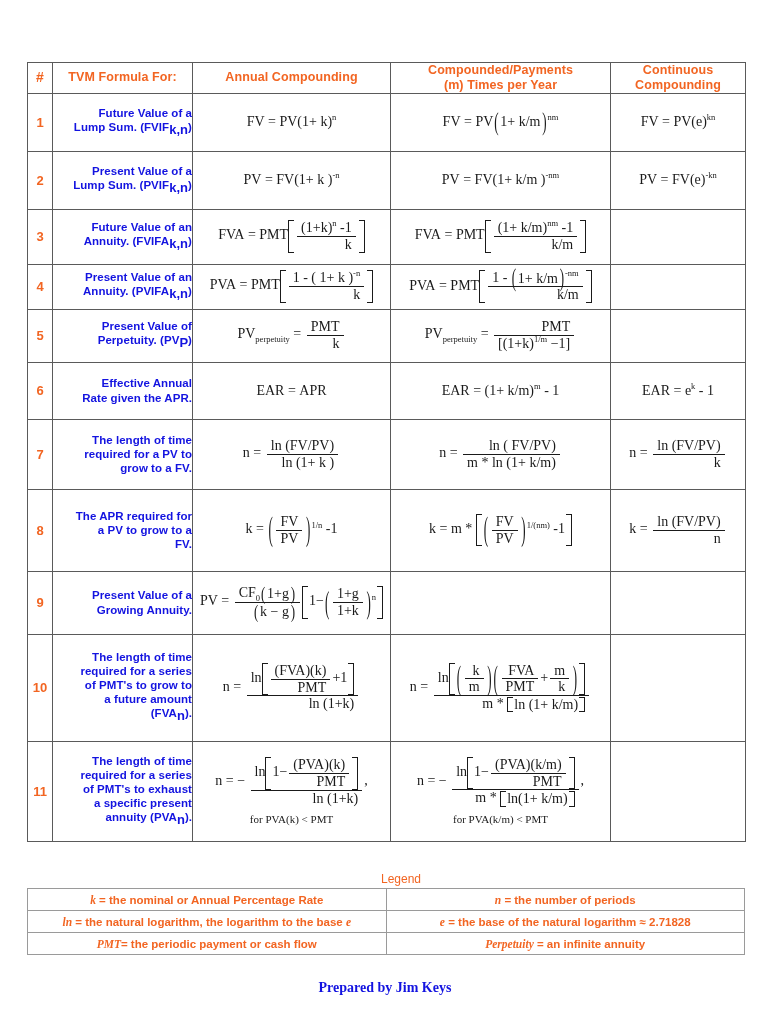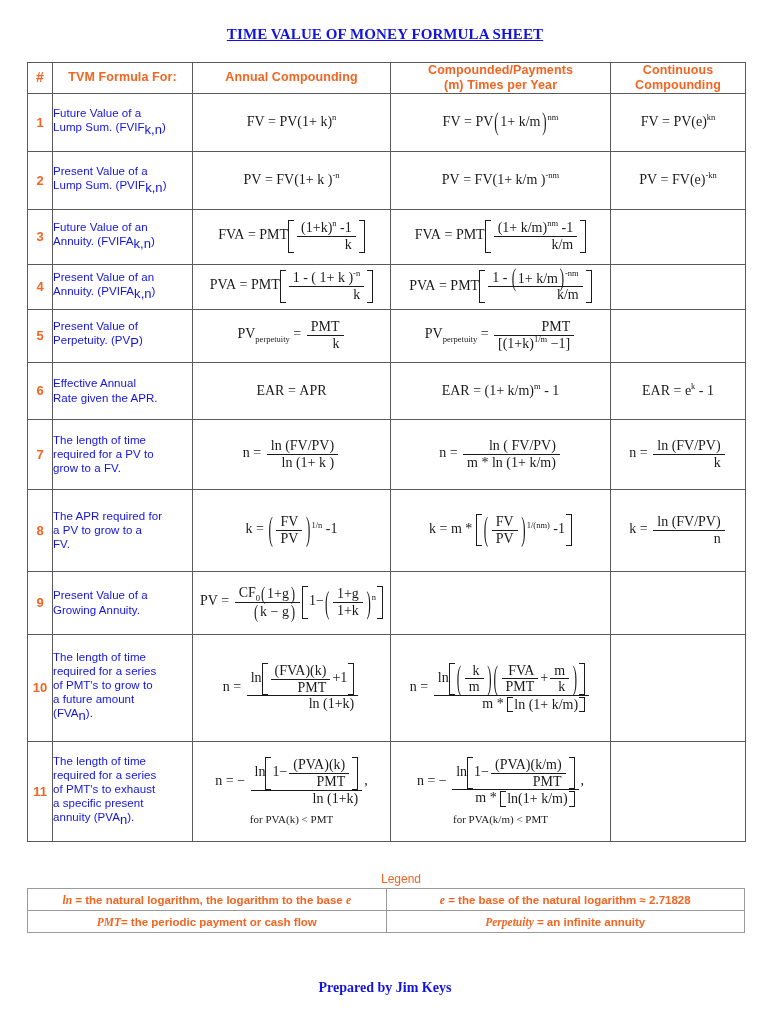--- a/index.html
+++ b/index.html
@@ -56,23 +56,23 @@
   th.hdr.num{font-size:14px;}
 
   td.num{
     color:#F26522;
     font-weight:bold;
     font-size:13px;
     text-align:center;
   }
   td.lab{
     color:#1313e0;
-    font-weight:normal;
+    font-weight:bold;
     font-size:11.5px;
-    text-align:left;
+    text-align:right;
     line-height:1.22;
     padding:4px 5px;
     letter-spacing:.05px;
   }
   td.lab sub{font-size:13px;}
   td.fx{
     text-align:center;
     font-family:"Liberation Serif", serif;
     color:#1a1a1a;
     font-size:14px;
@@ -155,21 +155,20 @@
     text-align:center;
     font-family:"Liberation Serif", serif;
     font-weight:bold;font-size:14px;color:#1313e0;
   }
 </style>
 </head>
 <body>
 
 <div class="page">
 
-  <div class="sheet-title">TIME VALUE OF MONEY FORMULA SHEET</div>
 
   <div class="tvm-wrap">
   <table class="tvm">
     <colgroup>
       <col class="c-num">
           <col class="c-lab">
           <col class="c-ann">
           <col class="c-mtimes">
           <col class="c-cont">
     </colgroup>
@@ -376,20 +375,24 @@
     </tbody>
   </table>
   </div>
 
   <div class="legend-title">Legend</div>
 
   <div class="legend-wrap">
   <table class="legend">
     <tbody>
       <tr>
+        <td><span class="sym">k</span><span> = the nominal or Annual Percentage Rate</span></td>
+        <td><span class="sym">n</span><span> = the number of periods</span></td>
+      </tr>
+      <tr>
         <td><span class="sym">ln</span><span> = the natural logarithm, the logarithm to the base </span><span class="sym">e</span></td>
         <td><span class="sym">e</span><span> = the base of the natural logarithm ≈ 2.71828</span></td>
       </tr>
       <tr>
         <td><span class="sym">PMT</span><span>= the periodic payment or cash flow</span></td>
         <td><span class="sym">Perpetuity</span><span> = an infinite annuity</span></td>
       </tr>
     </tbody>
   </table>
   </div>

